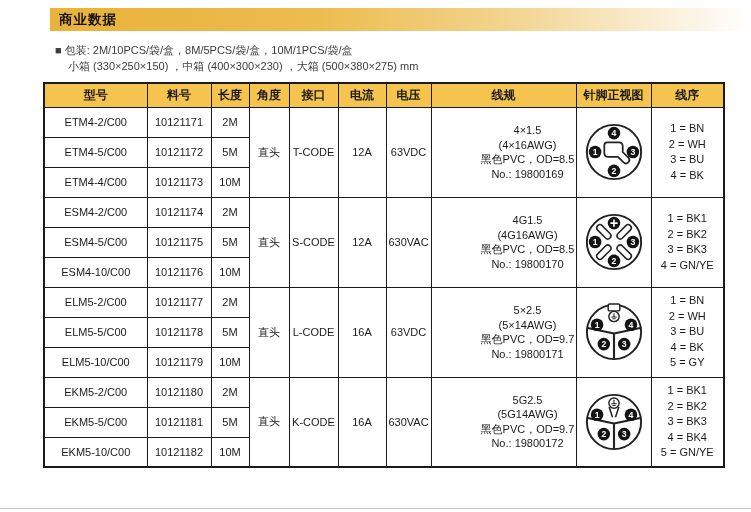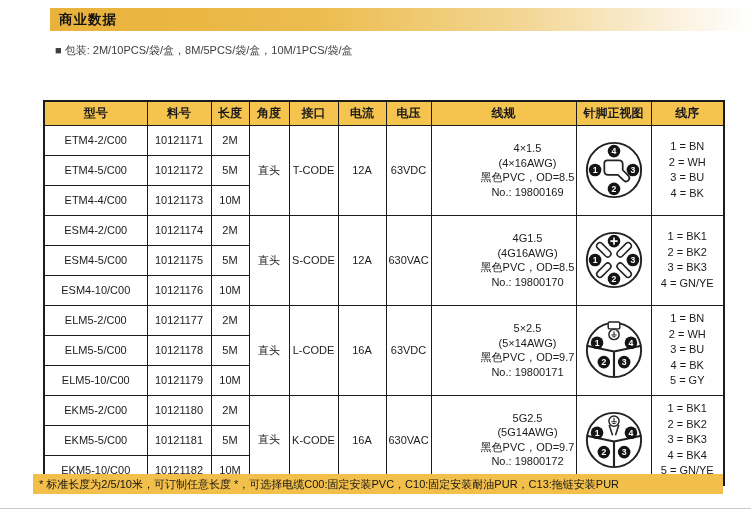--- a/index.html
+++ b/index.html
@@ -8,21 +8,21 @@
   .page { position:relative; width:751px; height:512px; background:#fff; overflow:hidden; }
 
   .band { position:absolute; left:50px; top:8px; right:0; height:23px;
           background:linear-gradient(to right,#e9b23a 0%,#ecbc4e 38%,#f3d796 68%,#fbf2e0 90%,#ffffff 100%);
           display:flex; align-items:center; }
   .band .title { font-size:13.5px; font-weight:bold; color:#121212; padding-left:9px; letter-spacing:1px; }
 
   .packaging { position:absolute; left:55px; top:42px; font-size:11px; color:#3d3d3d; line-height:16px; }
   .packaging .l2 { padding-left:13px; }
 
-  table.spec { position:absolute; left:43px; top:100px; border-collapse:collapse; table-layout:fixed;
+  table.spec { position:absolute; left:43px; top:82px; border-collapse:collapse; table-layout:fixed;
                border:2px solid #1b1b1b; background:#7f1d1d; }
   table.spec th, table.spec td { border:1px solid #1b1b1b; text-align:center; vertical-align:middle;
                color:#1b1b1b; overflow:hidden; }
   table.spec th { background:#f5c44e; font-size:12px; font-weight:bold; height:24px; }
   table.spec td { font-size:11px; height:30px; background:#fff; }
   td.wirespec { font-size:10.5px; line-height:14.5px; }
   td.order { text-align:left; padding-left:0; font-size:11px; line-height:15.5px; }
   .prelines { white-space:pre-line;padding-left:48px; }
   td.pincell svg { display:block; margin:0 auto; }
 
@@ -34,20 +34,21 @@
 <body>
 
 <div class="page">
 
   <div class="band">
     <span class="title">商业数据</span>
   </div>
 
   <div class="packaging">
     <div class="l1">■ 包装: 2M/10PCS/袋/盒，8M/5PCS/袋/盒，10M/1PCS/袋/盒</div>
+    <div class="l2">小箱 (330×250×150) ，中箱 (400×300×230) ，大箱 (500×380×275) mm</div>
   </div>
 
   <table class="spec">
     <colgroup>
       <col style="width:103px">
         <col style="width:64px">
         <col style="width:38px">
         <col style="width:40px">
       <col style="width:49px">
         <col style="width:48px">
@@ -257,16 +258,15 @@
       </tr>
       <tr>
         <td>EKM5-10/C00</td>
         <td>10121182</td>
         <td>10M</td>
       </tr>
 
     </tbody>
   </table>
 
-  <div class="footnote">* 标准长度为2/5/10米，可订制任意长度 *，可选择电缆C00:固定安装PVC，C10:固定安装耐油PUR，C13:拖链安装PUR</div>
   <div class="bottomline"></div>
 
 </div>
 
 </body></html>

